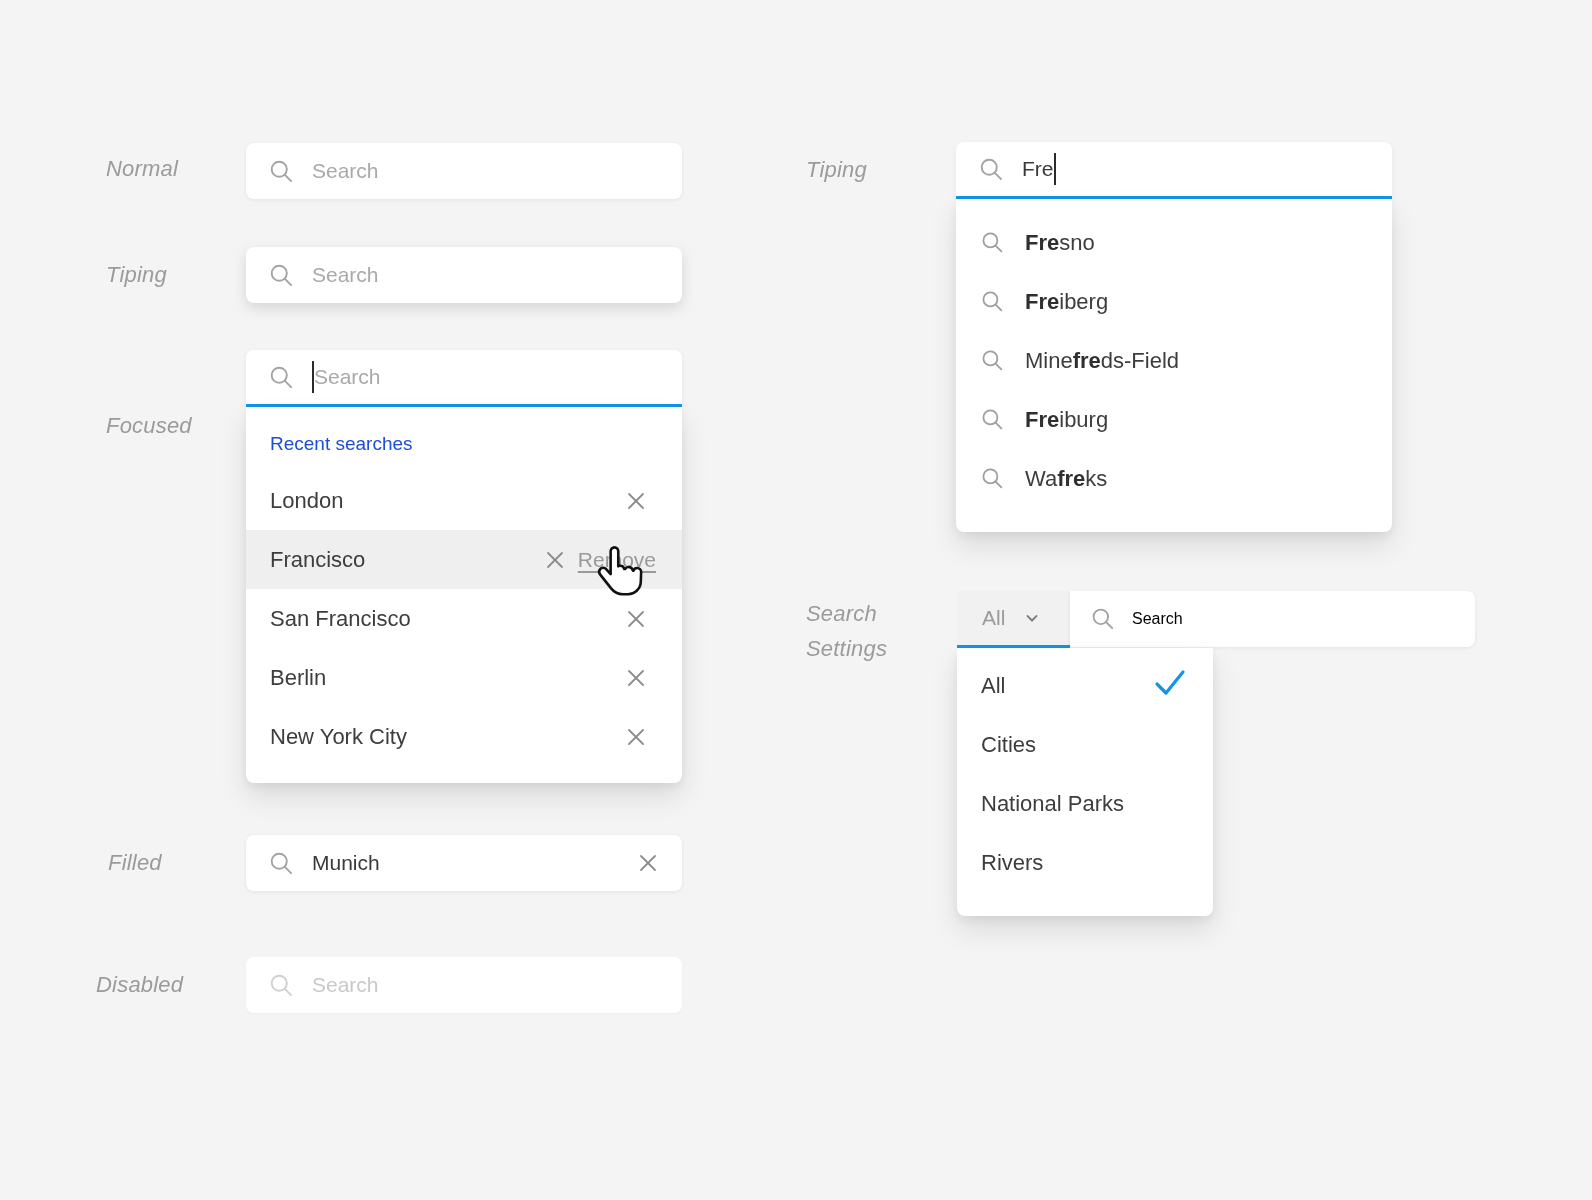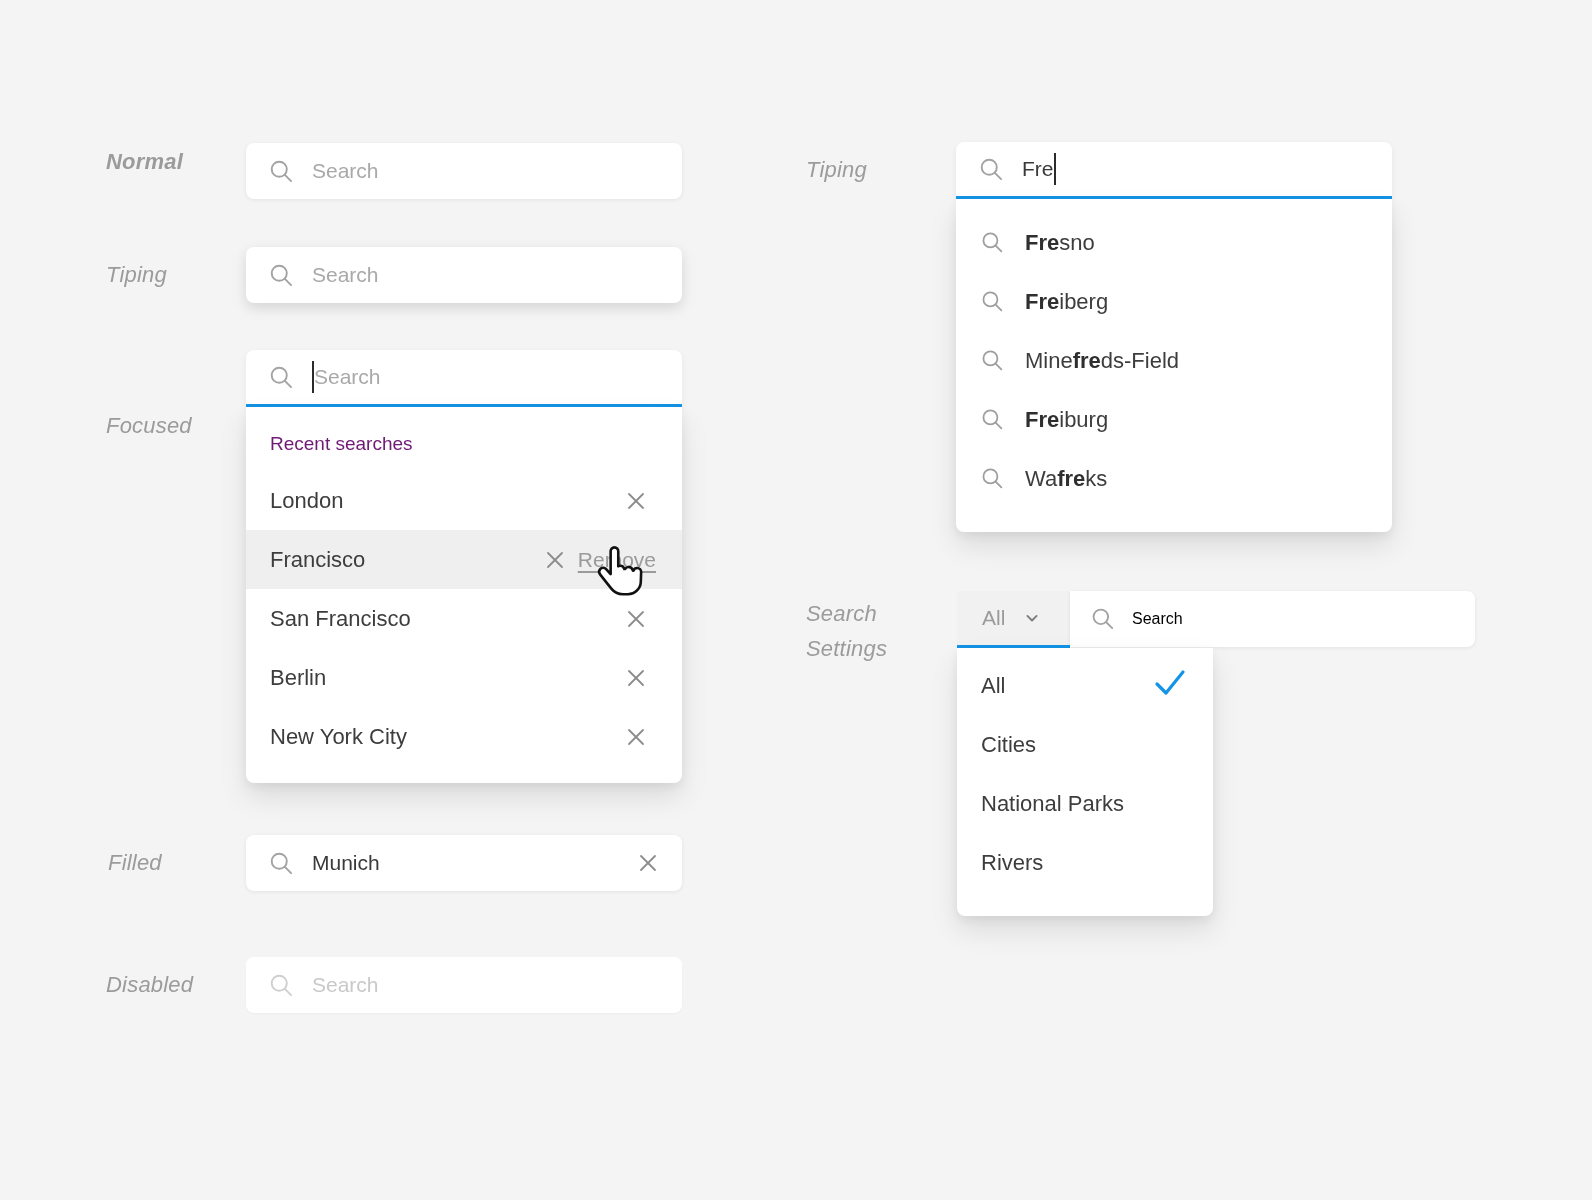--- a/index.html
+++ b/index.html
@@ -32,21 +32,21 @@
   .si.disabled .mag { color:#cfcfcf; }
   .si.disabled .ph { color:#c9c9c9; }
   .x-icon { width:24px; height:24px; color:#8c8c8c; }
   .x-btn { margin-left:auto; width:24px; height:24px; cursor:pointer; }
 
   
   .panel {
     position:absolute; background:#fff; border-radius:0 0 8px 8px;
     box-shadow:0 14px 28px rgba(0,0,0,.10), 0 4px 10px rgba(0,0,0,.06);
   }
-  .recent-header { padding:26px 24px 0 24px; font-size:19px; color:#701a75; height:64px; }
+  .recent-header { padding:26px 24px 0 24px; font-size:19px; color:#1d4ed8; height:64px; }
   .recent-row {
     height:59px; display:flex; align-items:center; padding:0 34px 0 24px;
     font-size:22px; color:#3d3d3d;
   }
   .recent-row.hovered { background:#efefef; padding-right:26px; }
   .remove-group { margin-left:auto; display:flex; align-items:center; gap:11px; }
   .remove-label {
     font-size:21px; color:#9a9a9a; text-decoration:underline;
     text-underline-offset:4px; cursor:pointer;
   }
@@ -83,25 +83,25 @@
   }
   .check-icon { margin-left:auto; width:34px; height:30px; }
 
   .hand-cursor { position:absolute; left:596px; top:546px; width:48px; height:52px; }
 </style>
 </head>
 <body>
 
 <div class="canvas">
 
-  <div class="state-label" style="left:106px; top:147px;font-weight:bold;">Normal</div>
+  <div class="state-label" style="left:106px; top:154px;">Normal</div>
   <div class="state-label" style="left:106px; top:260px;">Tiping</div>
   <div class="state-label" style="left:106px; top:363px;margin-top:48px;">Focused</div>
   <div class="state-label" style="left:108px; top:848px;">Filled</div>
-  <div class="state-label" style="left:106px; top:970px;">Disabled</div>
+  <div class="state-label" style="left:96px; top:970px;">Disabled</div>
 
   <div class="si" style="left:246px; top:143px;">
     <svg class="mag" viewBox="0 0 24 24">
         <circle cx="10" cy="10" r="6.7" fill="none" stroke="currentColor" stroke-width="1.7"></circle>
         <line x1="15" y1="15" x2="20.5" y2="20.5" stroke="currentColor" stroke-width="1.7" stroke-linecap="round"></line>
       </svg>
     <span class="ph">Search</span>
   </div>
 
   <div class="si hover" style="left:246px; top:247px;">

